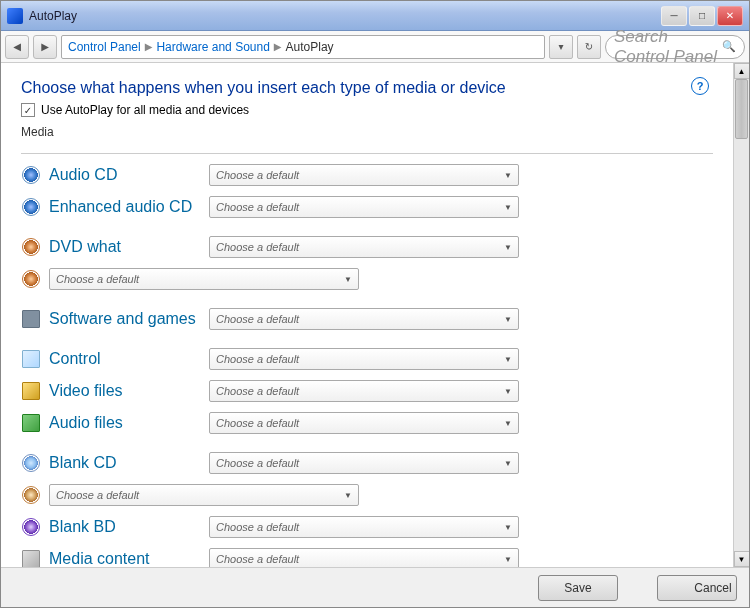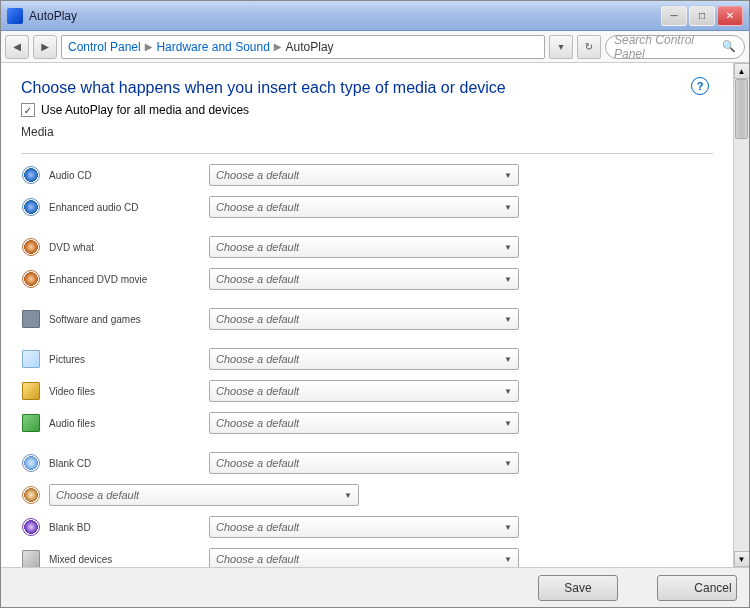--- a/index.html
+++ b/index.html
@@ -236,22 +236,22 @@
       width: 20px;
       height: 20px;
       margin-right: 8px;
       flex-shrink: 0;
       display: flex;
       align-items: center;
       justify-content: center;
     }
     .media-label {
       width: 160px;
-      font-size: 10px;
-      color: #404040;
+      font-size: 16px;
+      color: #0369a1;
       flex-shrink: 0;
     }
     .media-dropdown {
       width: 310px;
       height: 22px;
       border: 1px solid #aaa;
       border-radius: 2px;
       background: linear-gradient(to bottom, #ffffff, #f0f0f0);
       display: flex;
       align-items: center;
@@ -402,21 +402,21 @@
     <div class="breadcrumb-bar">
       <span class="breadcrumb-link">Control Panel</span>
       <span class="breadcrumb-sep">▶</span>
       <span class="breadcrumb-link">Hardware and Sound</span>
       <span class="breadcrumb-sep">▶</span>
       <span class="breadcrumb-current">AutoPlay</span>
     </div>
     <div class="addr-arrow">▾</div>
     <div class="addr-arrow">↻</div>
     <div class="search-bar">
-      <span style="font-style:italic; font-size:12px; color:#999;">Search Control Panel</span>
+      <span style="font-style:italic; font-size:17px; color:#999;">Search Control Panel</span>
       <span style="margin-left:auto; font-size:11px; color:#666;">🔍</span>
     </div>
   </div>
 
   <div class="content-area">
     <div class="main-content">
 
       <div class="help-icon">?</div>
 
       <div class="page-title">Choose what happens when you insert each type of media or device</div>
@@ -460,21 +460,20 @@
         <div class="media-dropdown">
           <span style="font-style:italic; color:#666;">Choose a default</span>
           <span class="dropdown-arrow">▼</span>
         </div>
       </div>
 
       <div class="media-item">
         <div class="media-icon">
             <div class="icon-dvd"></div>
           </div>
-        <div class="media-label">Enhanced DVD movie</div>
         <div class="media-dropdown">
           <span style="font-style:italic; color:#666;">Choose a default</span>
           <span class="dropdown-arrow">▼</span>
         </div>
       </div>
 
       <div class="spacer"></div>
 
       <div class="media-item">
         <div class="media-icon">
@@ -486,21 +485,21 @@
           <span class="dropdown-arrow">▼</span>
         </div>
       </div>
 
       <div class="spacer"></div>
 
       <div class="media-item">
         <div class="media-icon">
             <div class="icon-pic"></div>
           </div>
-        <div class="media-label">Pictures</div>
+        <div class="media-label">Control</div>
         <div class="media-dropdown">
           <span style="font-style:italic; color:#666;">Choose a default</span>
           <span class="dropdown-arrow">▼</span>
         </div>
       </div>
 
       <div class="media-item">
         <div class="media-icon">
             <div class="icon-vid"></div>
           </div>
@@ -553,21 +552,21 @@
         <div class="media-dropdown">
           <span style="font-style:italic; color:#666;">Choose a default</span>
           <span class="dropdown-arrow">▼</span>
         </div>
       </div>
 
       <div class="media-item">
         <div class="media-icon">
             <div class="icon-mixed"></div>
           </div>
-        <div class="media-label">Mixed devices</div>
+        <div class="media-label">Media content</div>
         <div class="media-dropdown">
           <span style="font-style:italic; color:#666;">Choose a default</span>
           <span class="dropdown-arrow">▼</span>
         </div>
       </div>
 
     </div>
 
     <div class="scrollbar">
       <div class="sb-arrow">▲</div>

